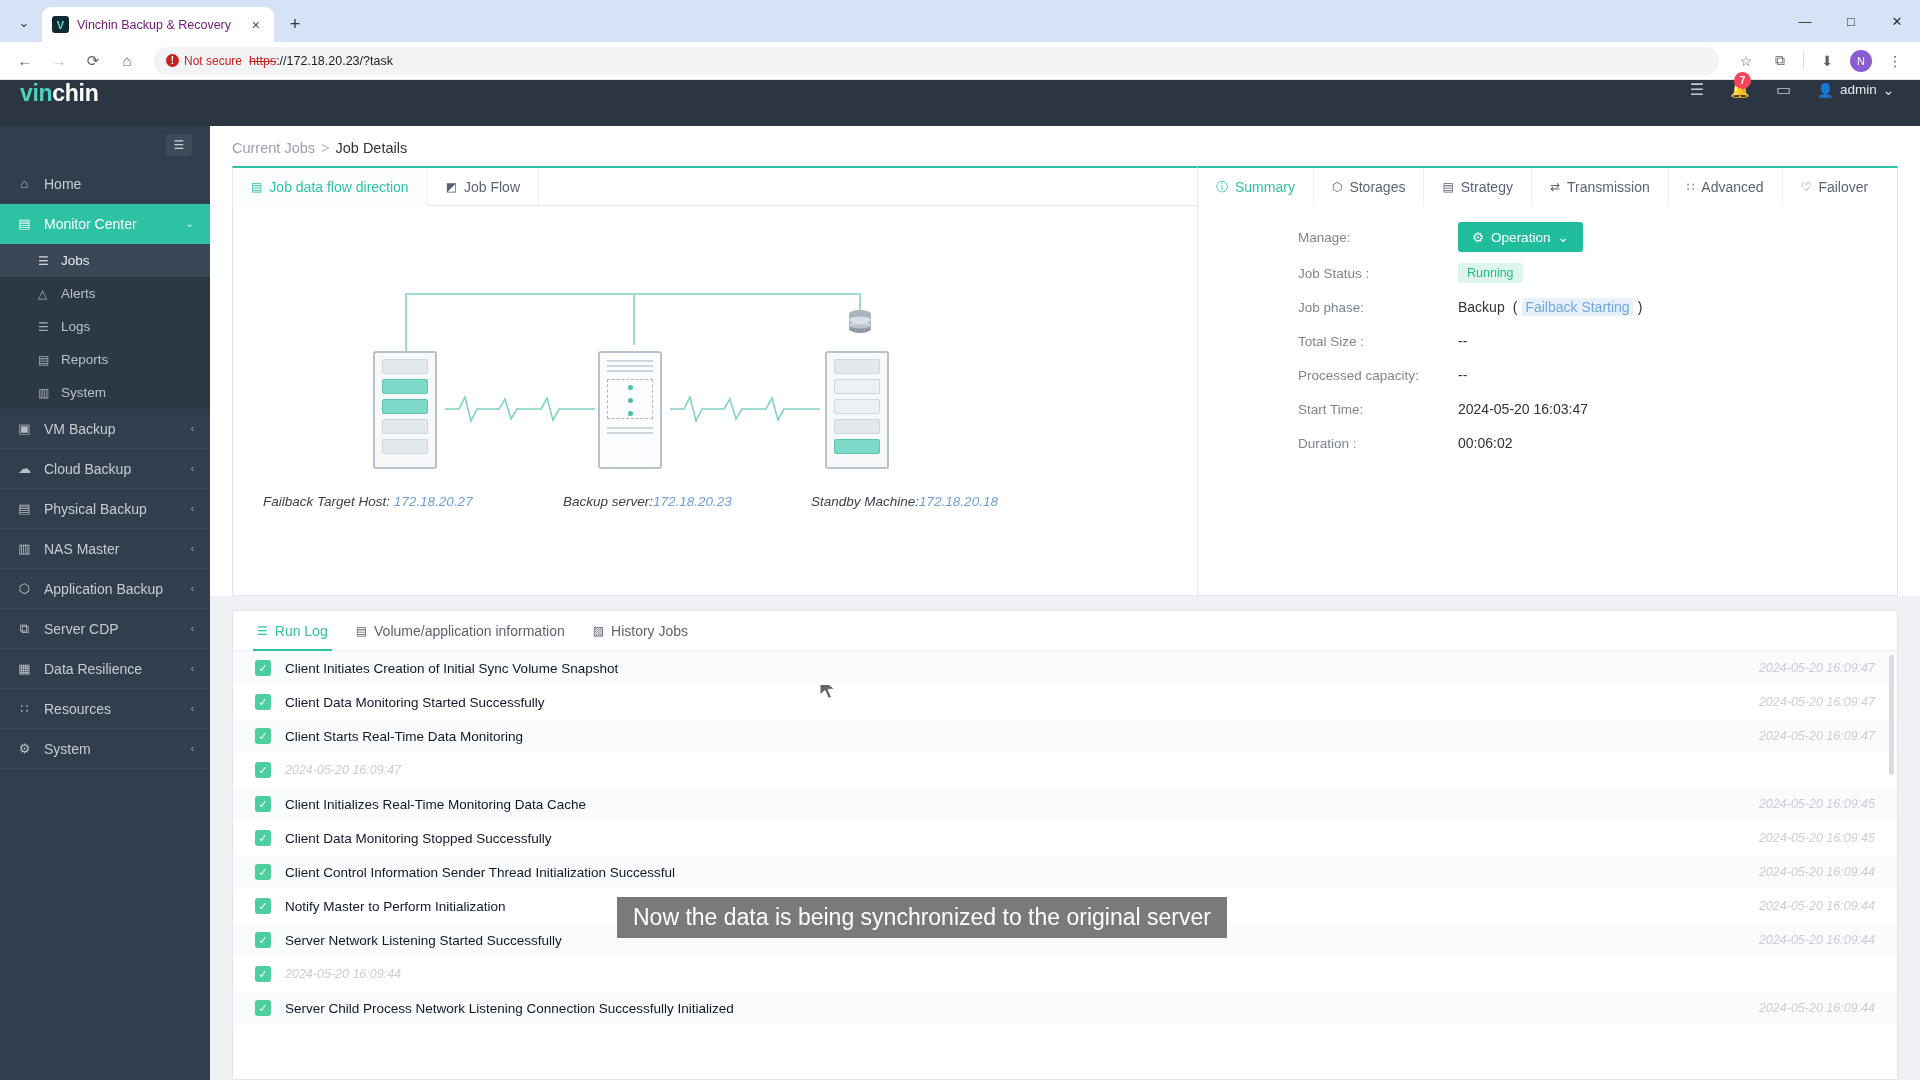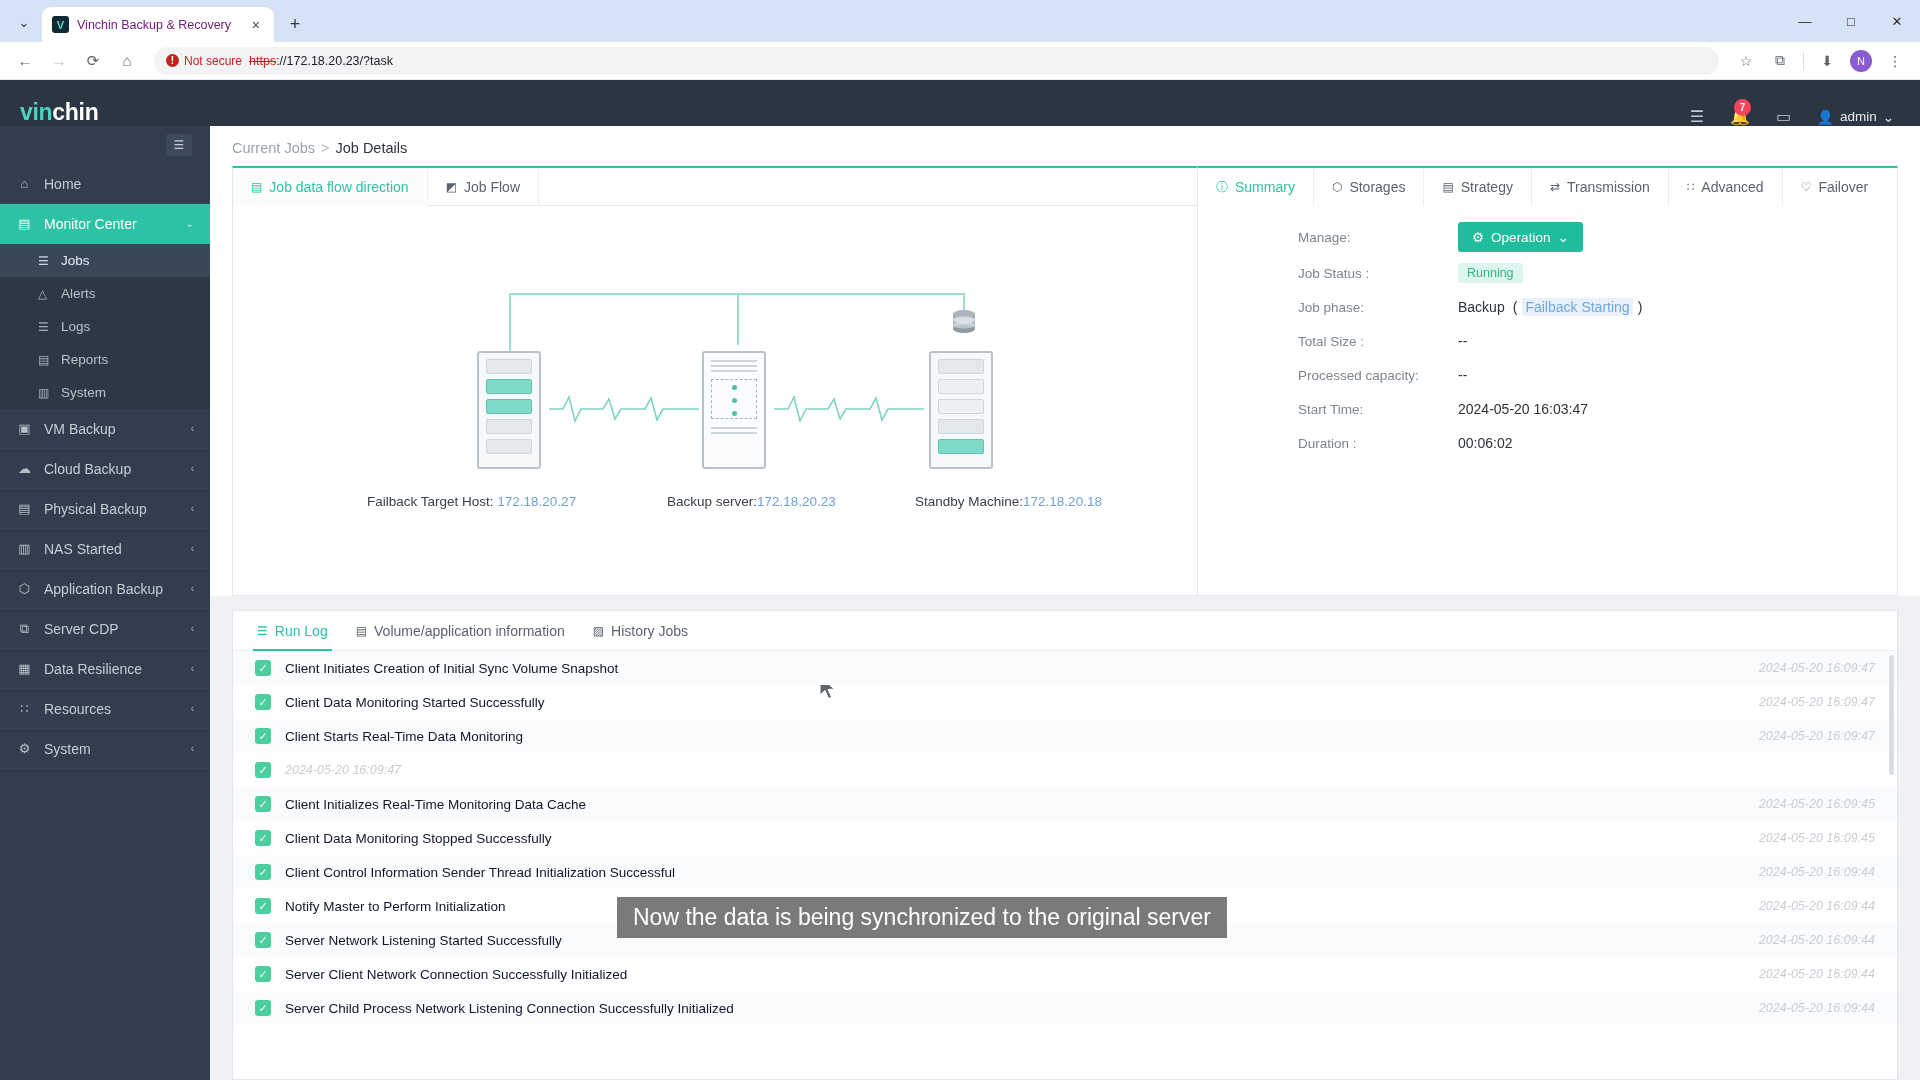--- a/index.html
+++ b/index.html
@@ -117,21 +117,21 @@
   }
   .tb-divider { width: 1px; height: 18px; background: #dadce0; margin: 0 4px; }
 
   
   .app { height: calc(1080px - 80px); display: flex; flex-direction: column; }
 
   .app-header {
     height: 46px;
     background: #2b3642;
     display: flex;
-    align-items: flex-end;
+    align-items: flex-start;
     flex-shrink: 0;
     gap: 41px;
   }
   .logo {
     width: 210px;
     font-size: 23px;
     font-weight: bold;
     padding-left: 20px;
     letter-spacing: -0.3px;
   }
@@ -241,21 +241,22 @@
   .tab.active { color: #2ec2a4; }
   .panel-left .tab.active { background: #fbfdfd; }
   .tab-icon { font-size: 12px; }
 
   
   .diagram {
     flex: 1;
     position: relative;
     display: flex;
     align-items: center;
-    justify-content: flex-end;
+    justify-content: flex-start;
+    font-style: italic;
   }
   .diagram-inner { position: relative; width: 860px; height: 300px; }
   .node { position: absolute; display: flex; flex-direction: column; align-items: center; }
   .srv-box {
     width: 64px; height: 118px;
     border: 2px solid #b9c2cb;
     background: #f6f8f9;
     border-radius: 3px;
     padding: 6px 7px;
     display: flex; flex-direction: column; gap: 5px;
@@ -469,21 +470,21 @@
         <span class="ni-label">Cloud Backup</span>
         <span class="ni-arrow">‹</span>
       </div>
       <div class="nav-item">
         <span class="ni-icon">▤</span>
         <span class="ni-label">Physical Backup</span>
         <span class="ni-arrow">‹</span>
       </div>
       <div class="nav-item">
         <span class="ni-icon">▥</span>
-        <span class="ni-label">NAS Started</span>
+        <span class="ni-label">NAS Master</span>
         <span class="ni-arrow">‹</span>
       </div>
       <div class="nav-item">
         <span class="ni-icon">⬡</span>
         <span class="ni-label">Application Backup</span>
         <span class="ni-arrow">‹</span>
       </div>
       <div class="nav-item">
         <span class="ni-icon">⧉</span>
         <span class="ni-label">Server CDP</span>
@@ -725,21 +726,20 @@
             <span class="log-msg">Notify Master to Perform Initialization</span>
             <span class="log-time">2024-05-20 16:09:44</span>
           </div>
           <div class="log-row">
             <span class="log-check">✓</span>
             <span class="log-msg">Server Network Listening Started Successfully</span>
             <span class="log-time">2024-05-20 16:09:44</span>
           </div>
           <div class="log-row">
             <span class="log-check">✓</span>
-            <span class="log-msg">Server Client Network Connection Successfully Initialized</span>
             <span class="log-time">2024-05-20 16:09:44</span>
           </div>
           <div class="log-row">
             <span class="log-check">✓</span>
             <span class="log-msg">Server Child Process Network Listening Connection Successfully Initialized</span>
             <span class="log-time">2024-05-20 16:09:44</span>
           </div>
           <div class="scroll-track"></div>
         </div>
       </div>

